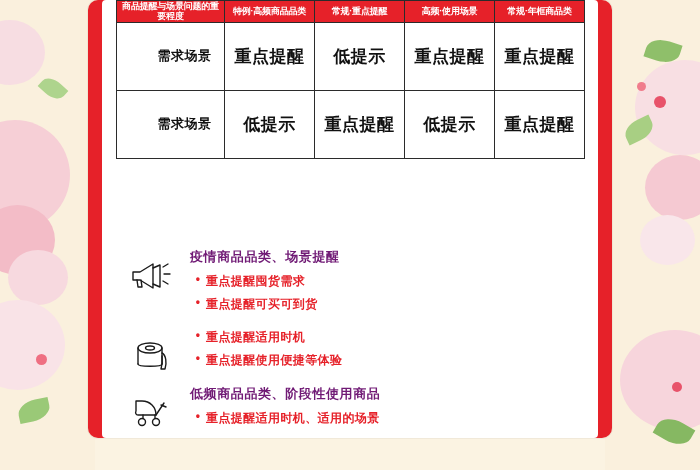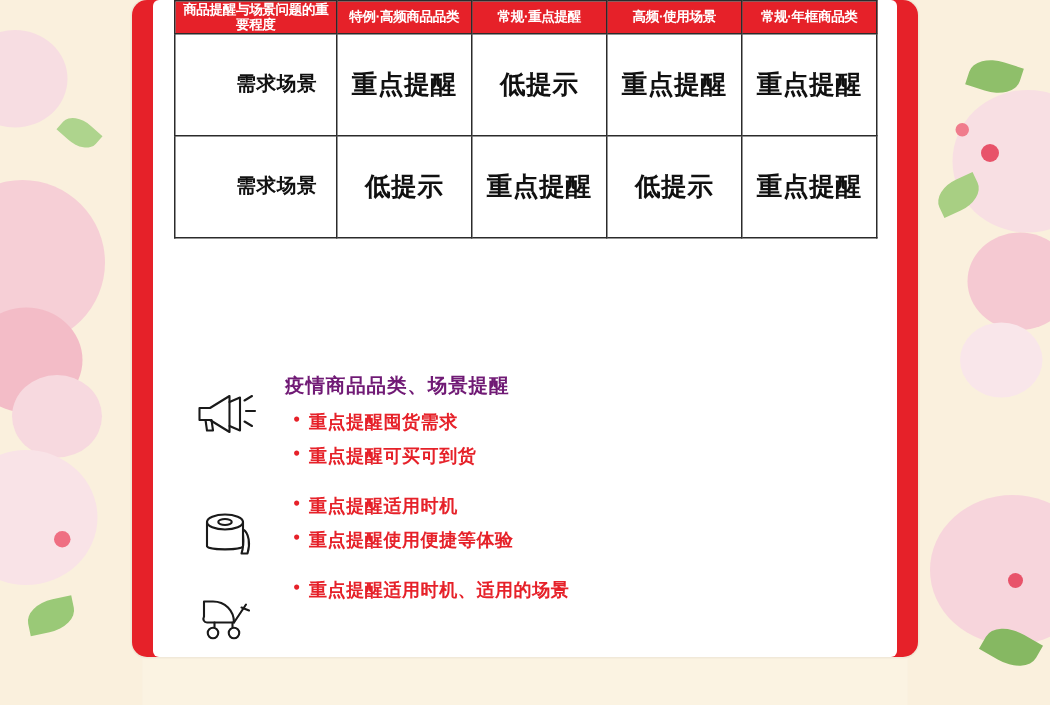--- a/index.html
+++ b/index.html
@@ -316,20 +316,21 @@
                 <path d="M26 20 L34 8"></path>
                 <path d="M31 10 L36 12"></path>
                 <circle cx="12" cy="27" r="3.5"></circle>
                 <circle cx="26" cy="27" r="3.5"></circle>
                 <path d="M13 20 L13 23"></path>
                 <path d="M25 20 L25 23"></path>
               </g>
             </svg>
           </div>
           <div class="sec-body">
+            <div class="sec-title">低频商品品类、阶段性使用商品</div>
             <div class="sec-li">
               <span class="bullet">•</span>
               <span class="txt">重点提醒适用时机、适用的场景</span>
             </div>
           </div>
         </div>
 
       </div>
 
     </div>

